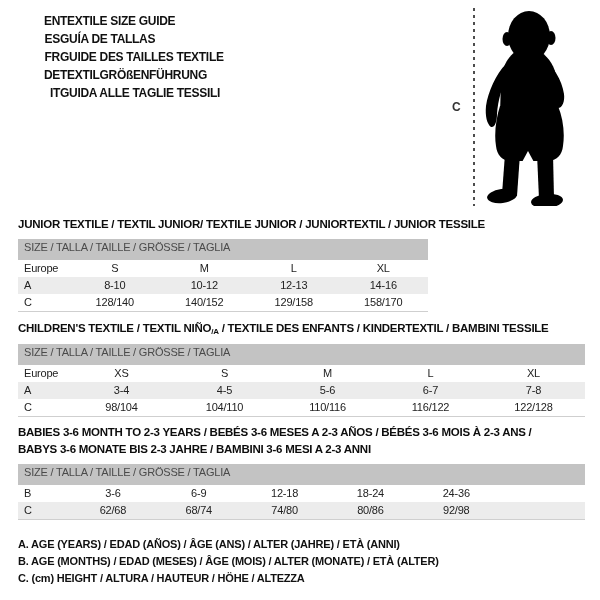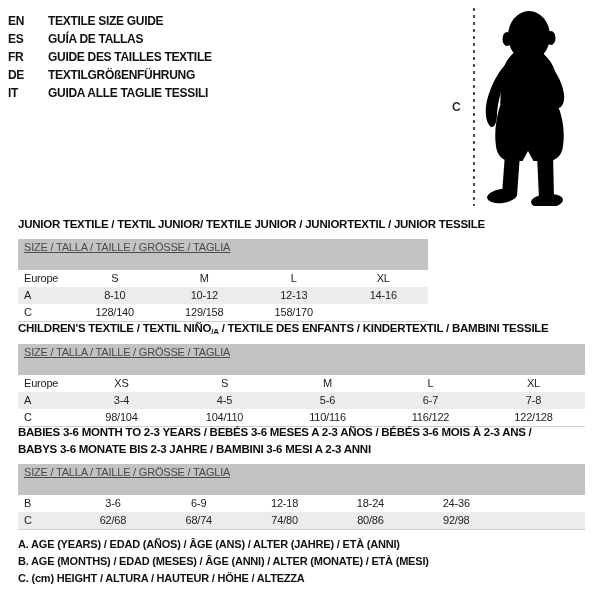--- a/index.html
+++ b/index.html
@@ -5,21 +5,21 @@
   * { margin:0; padding:0; box-sizing:border-box; }
   html,body { background:#fff; }
   body {
     width:600px; height:600px; position:relative; overflow:hidden;
     font-family:"Liberation Sans","DejaVu Sans",sans-serif;
     color:#1a1a1a;
   }
   .abs { position:absolute; }
 
   
-  .lang-list { left:8px; top:12px; }
+  .lang-list { left:20px; top:12px;text-align:right; }
   .lang-row { display:flex; height:18px; align-items:center; }
   .lang-code, .lang-label {
     font-weight:bold; font-size:12px; letter-spacing:-0.3px; color:#111;
     white-space:nowrap;
   }
   .lang-code { width:40px; }
 
   
   .dash-line {
     left:473px; top:8px; width:2px; height:198px;
@@ -36,22 +36,22 @@
   .sec-title .subpart { font-size:8px; vertical-align:-2px; }
   .title1 { top:216px;text-align:center; }
   .title2 { top:320px; }
   .title3 { top:424px; white-space:normal; width:565px; }
 
   .tbl { position:absolute; left:18px; border-bottom:1px solid #cfcfcf; }
   .t1 { top:239px; width:410px; }
   .t2 { top:344px; width:567px; }
   .t3 { top:464px; width:567px; }
   .tbl-head {
-    height:31px; line-height:16px; background:#c3c3c3; color:#4a4a4a;
-    font-size:11px; padding-left:6px; letter-spacing:-0.2px; white-space:nowrap;text-decoration:underline;
+    height:21px; line-height:16px; background:#c3c3c3; color:#4a4a4a;
+    font-size:11px; padding-left:6px; letter-spacing:-0.2px; white-space:nowrap;
   }
   .trow { display:grid; height:17px; line-height:17px; font-size:11px; letter-spacing:-0.2px; color:#222; }
   .t1 .trow { grid-template-columns:52px repeat(4,1fr); }
   .t2 .trow { grid-template-columns:52px repeat(5,1fr); }
   .t3 .trow { grid-template-columns:52px repeat(6,1fr); }
   .trow .c { text-align:center; }
   .trow .lbl { text-align:left; padding-left:6px; }
   .shade { background:#ececec; }
 
   
@@ -116,20 +116,21 @@
   <div class="trow shade">
     <span class="lbl">A</span>
     <span class="c">8-10</span>
     <span class="c">10-12</span>
     <span class="c">12-13</span>
     <span class="c">14-16</span>
   </div>
   <div class="trow">
     <span class="lbl">C</span>
     <span class="c">128/140</span>
+    <span class="c">140/152</span>
     <span class="c">129/158</span>
     <span class="c">158/170</span>
   </div>
 </div>
 
 <div class="sec-title title2">
   <span>CHILDREN'S TEXTILE / TEXTIL NIÑO</span><span class="subpart">/A</span><span> / TEXTILE DES ENFANTS / KINDERTEXTIL / BAMBINI TESSILE</span>
 </div>
 <div class="tbl t2">
   <div class="tbl-head">SIZE / TALLA / TAILLE / GRÖSSE / TAGLIA</div>
@@ -178,15 +179,15 @@
     <span class="c">62/68</span>
     <span class="c">68/74</span>
     <span class="c">74/80</span>
     <span class="c">80/86</span>
     <span class="c">92/98</span>
   </div>
 </div>
 
 <div class="abs footnotes">
   <div class="footnote">A. AGE (YEARS) / EDAD (AÑOS) / ÂGE (ANS) / ALTER (JAHRE) / ETÀ (ANNI)</div>
-  <div class="footnote">B. AGE (MONTHS) / EDAD (MESES) / ÂGE (ANNI) / ALTER (MONATE) / ETÀ (MESI)</div>
+  <div class="footnote">B. AGE (MONTHS) / EDAD (MESES) / ÂGE (MOIS) / ALTER (MONATE) / ETÀ (ALTER)</div>
   <div class="footnote">C. (cm) HEIGHT / ALTURA / HAUTEUR / HÖHE / ALTEZZA</div>
 </div>
 
 </body></html>

